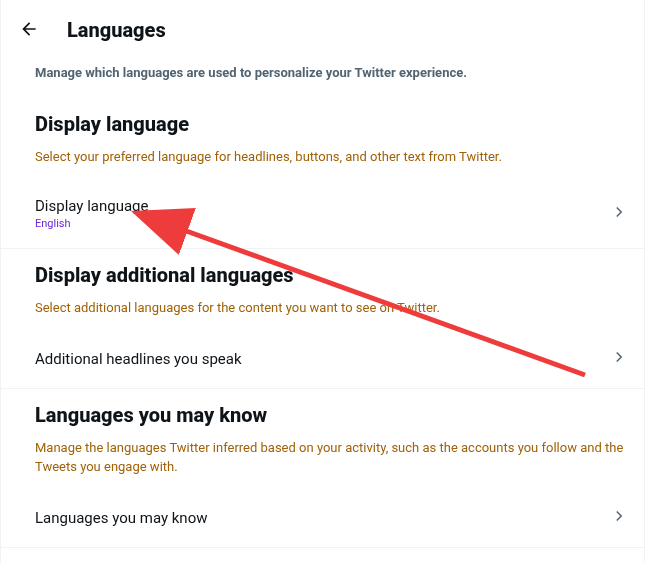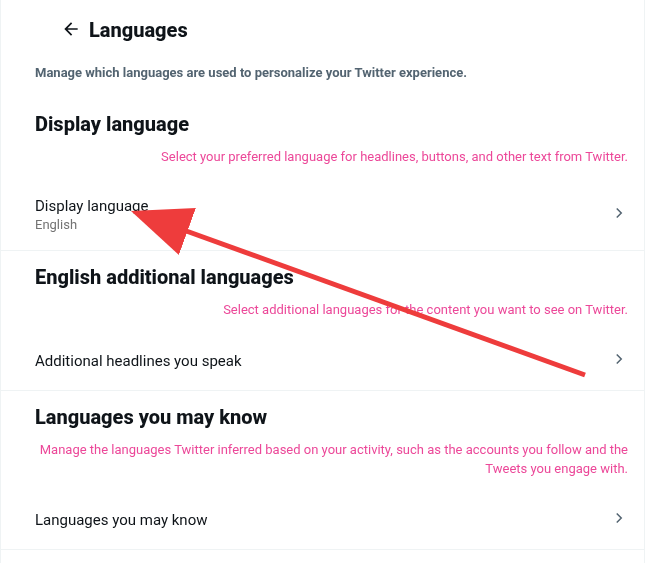--- a/index.html
+++ b/index.html
@@ -14,21 +14,21 @@
     .container {
       width: 645px;
       border-left: 1px solid #eff3f4;
       border-right: 1px solid #eff3f4;
       height: 100%;
     }
     .header {
       display: flex;
       align-items: center;
       padding: 12px 16px 12px 10px;
-      margin-left: 42px;
+      gap: 20px;
     }
     .back-btn {
       width: 36px;
       height: 36px;
       border: none;
       background: transparent;
       cursor: pointer;
       border-radius: 50%;
       display: flex;
       align-items: center;
@@ -51,41 +51,40 @@
       padding-bottom: 4px;
     }
     .section-title {
       font-size: 20px;
       font-weight: 800;
       color: #0f1419;
       padding: 14px 16px 4px 34px;
     }
     .section-desc {
       font-size: 13px;
-      color: #ec4899;
+      color: #a16207;
       padding: 8px 16px 16px 34px;
       line-height: 1.45;
-      text-align: right;
     }
     .row {
       display: flex;
       align-items: center;
       justify-content: space-between;
       padding: 14px 16px 14px 34px;
       cursor: pointer;
     }
     .row-text { display: flex; flex-direction: column; gap: 2px; }
     .row-label {
       font-size: 15px;
       color: #0f1419;
       font-weight: 400;
     }
     .row-sub {
-      font-size: 13px;
-      color: #737373;
+      font-size: 11px;
+      color: #6d28d9;
     }
     .chevron {
       color: #536471;
       flex-shrink: 0;
     }
     .annotation-arrow {
       position: absolute;
       left: 0; top: 0;
       width: 645px;
       height: 563px;
@@ -120,21 +119,21 @@
       </div>
       <span class="chevron">
         <svg width="18" height="18" viewBox="0 0 24 24" fill="none" stroke="#536471" stroke-width="2">
             <polyline points="9 18 15 12 9 6"></polyline>
           </svg>
       </span>
     </div>
   </div>
 
   <div class="section">
-    <h2 class="section-title">English additional languages</h2>
+    <h2 class="section-title">Display additional languages</h2>
     <p class="section-desc">Select additional languages for the content you want to see on Twitter.</p>
     <div class="row">
       <div class="row-text">
         <span class="row-label">Additional headlines you speak</span>
       </div>
       <span class="chevron">
         <svg width="18" height="18" viewBox="0 0 24 24" fill="none" stroke="#536471" stroke-width="2">
             <polyline points="9 18 15 12 9 6"></polyline>
           </svg>
       </span>

